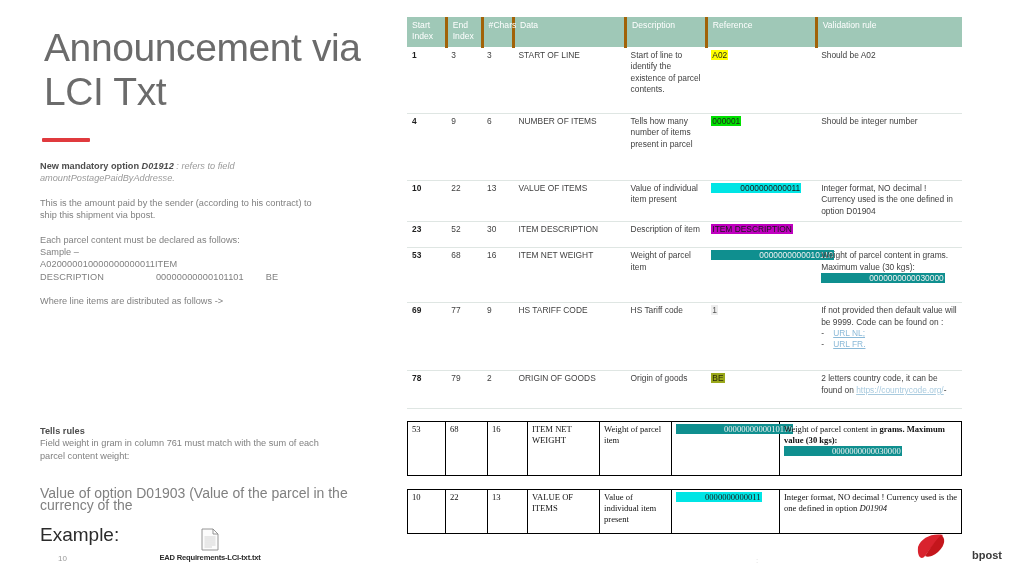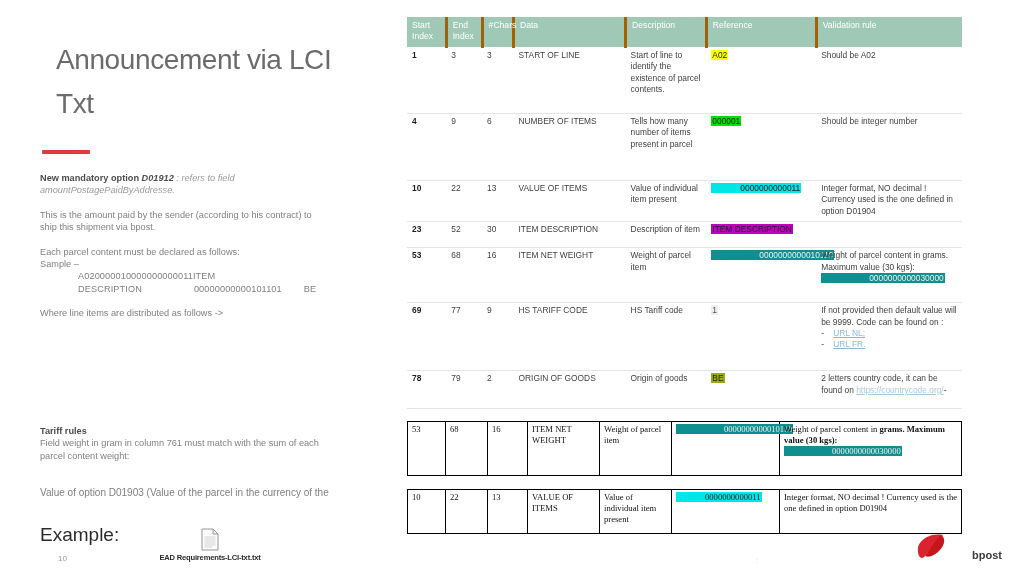--- a/index.html
+++ b/index.html
@@ -5,38 +5,38 @@
   html,body{margin:0;padding:0;}
   body{
     width:1024px;height:576px;background:#ffffff;overflow:hidden;
     font-family:"Liberation Sans", sans-serif;color:#404040;position:relative;
   }
   .slide{position:absolute;inset:0;}
 
   
   .left{position:absolute;left:40px;top:22px;width:350px;}
   .title{
-    font-size:28px;line-height:44px;color:#6b6b6b;font-weight:400;
-    letter-spacing:-0.4px;margin:16px;
+    font-size:39px;line-height:44px;color:#6b6b6b;font-weight:400;
+    letter-spacing:-0.4px;margin:4px;
   }
   .accent{
     width:48px;height:4px;background:#e03a3e;margin:24px 0 0 2px;border-radius:1px;
   }
   .body-block{margin-top:18px;font-size:9.2px;line-height:12.4px;color:#808080;}
   .b-strong{color:#4d4d4d;font-weight:bold;}
   .b-ital{font-style:italic;}
   .b-ital-lt{font-style:italic;color:#9a9a9a;}
   .para{margin-top:12px;}
-  .mono-line{letter-spacing:0.1px;margin-left:38px;}
+  .mono-line{letter-spacing:0.1px;}
   .gap-sm{display:inline-block;width:52px;}
   .gap-xs{display:inline-block;width:22px;}
 
   .extra{position:absolute;left:40px;top:425px;width:330px;font-size:9.2px;line-height:12.4px;color:#808080;}
   .extra-h{color:#4d4d4d;font-weight:bold;}
-  .value-rule{position:absolute;left:40px;top:487px;width:320px;font-size:10px;line-height:12.4px;color:#808080;}
+  .value-rule{position:absolute;left:40px;top:487px;width:320px;font-size:14px;line-height:12.4px;color:#808080;}
 
   .example{position:absolute;left:40px;top:524px;font-size:19px;color:#2b2b2b;}
   .pagenum{position:absolute;left:58px;top:554px;font-size:8px;color:#9a9a9a;}
 
   .attach{position:absolute;left:150px;top:528px;width:120px;text-align:center;}
   .doc-ic{width:18px;height:23px;display:block;margin:0 auto;}
   .attach-label{font-size:7.6px;color:#2b2b2b;font-weight:bold;margin-top:2px;white-space:nowrap;letter-spacing:-0.2px;}
 
   
   .maintable{position:absolute;left:407px;top:17px;width:555px;border-collapse:collapse;
@@ -70,21 +70,21 @@
   
   .subtable{position:absolute;left:407px;border-collapse:collapse;width:555px;
     font-family:"Liberation Serif", serif;font-size:8.6px;line-height:11.2px;color:#111;
     table-layout:fixed;}
   .subtable td{border:1px solid #000;padding:2px 4px 3px 4px;vertical-align:top;}
   .sub1{top:421px;}
   .sub2{top:489px;}
   .st-c0{width:38px;} .st-c1{width:42px;} .st-c2{width:40px;}
   .st-c3{width:72px;} .st-c4{width:72px;} .st-c5{width:108px;}
   .bold{font-weight:bold;}
-  .ital{}
+  .ital{font-style:italic;}
 
   
   .logo{position:absolute;right:20px;bottom:10px;width:92px;height:34px;}
   .logo-txt{position:absolute;right:22px;bottom:15px;font-size:11px;font-weight:bold;color:#3a3a3a;}
   .footdot{position:absolute;left:756px;top:556px;font-size:8px;color:#d8d8d8;}
 </style>
 </head>
 <body>
 
 <div class="slide">
@@ -113,21 +113,21 @@
         <div class="mono-line">
           <span>DESCRIPTION</span><span class="gap-sm"></span><span>00000000000101101</span><span class="gap-xs"></span><span>BE</span>
         </div>
       </div>
 
       <div class="para">Where line items are distributed as follows  -&gt;</div>
     </div>
   </div>
 
   <div class="extra">
-    <div class="extra-h">Tariff rules</div>
+    <div class="extra-h">Tells rules</div>
     <div>Field weight in gram in column 761 must match with the sum of each</div>
     <div>parcel content weight:</div>
   </div>
 
   <div class="value-rule">
     <div>Value of option D01903 (Value of the parcel in the currency of the</div>
   </div>
 
   <div class="example">Example:</div>
   <div class="pagenum">10</div>

